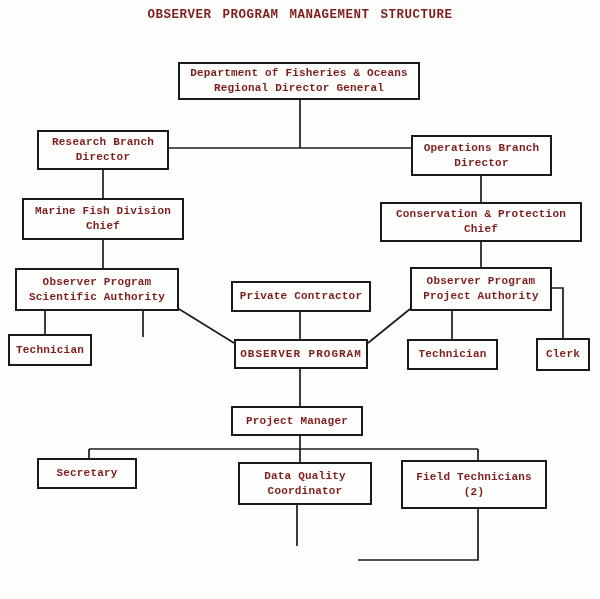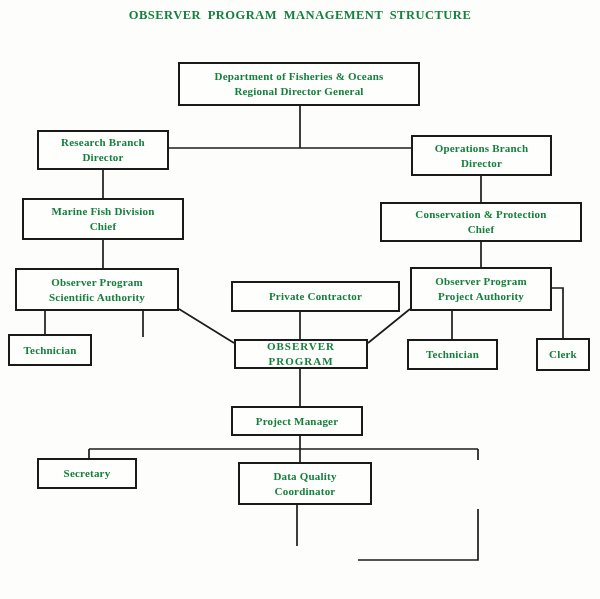--- a/index.html
+++ b/index.html
@@ -1,18 +1,18 @@
 <!DOCTYPE html>
 <html><head>
 <meta charset="utf-8">
 <style>
   html,body{margin:0;padding:0;background:#ffffff;}
   .page{
     position:relative;width:600px;height:599px;background:#fdfdfc;
-    font-family:Liberation Serif, serif;color:#15803d;
+    font-family:Liberation Mono, monospace;color:#7f1d1d;
     overflow:hidden;
   }
   .title{
     position:absolute;left:0;top:8px;width:600px;text-align:center;
     font-size:12.5px;font-weight:bold;letter-spacing:0.5px;word-spacing:3px;
   }
   .wires{position:absolute;left:0;top:0;width:600px;height:599px;}
   .wires line,.wires polyline{stroke:#1c1c1c;stroke-width:1.7;fill:none;}
   .box{
     position:absolute;border:2px solid #1a1a1a;background:#fefefd;
@@ -62,21 +62,21 @@
     <line x1="89" y1="449" x2="478" y2="449"></line>
     <line x1="89" y1="449" x2="89" y2="458"></line>
     <line x1="300" y1="449" x2="300" y2="462"></line>
     <line x1="478" y1="449" x2="478" y2="460"></line>
 
     <line x1="297" y1="505" x2="297" y2="546"></line>
 
     <polyline points="358,560 478,560 478,509"></polyline>
   </svg>
 
-  <div class="box" style="left:178px;top:62px;width:242px;height:44px">
+  <div class="box" style="left:178px;top:62px;width:242px;height:38px">
     <span>Department of Fisheries &amp; Oceans
 Regional Director General</span>
   </div>
 
   <div class="box" style="left:37px;top:130px;width:132px;height:40px">
     <span>Research Branch
 Director</span>
   </div>
 
   <div class="box" style="left:411px;top:135px;width:141px;height:41px">
@@ -92,21 +92,21 @@
   <div class="box" style="left:380px;top:202px;width:202px;height:40px">
     <span>Conservation &amp; Protection
 Chief</span>
   </div>
 
   <div class="box" style="left:15px;top:268px;width:164px;height:43px">
     <span>Observer Program
 Scientific Authority</span>
   </div>
 
-  <div class="box" style="left:231px;top:281px;width:169px;height:31px">
+  <div class="box" style="left:231px;top:281px;width:140px;height:31px">
     <span>Private Contractor</span>
   </div>
 
   <div class="box" style="left:410px;top:267px;width:142px;height:44px">
     <span>Observer Program
 Project Authority</span>
   </div>
 
   <div class="box" style="left:8px;top:334px;width:84px;height:32px">
     <span>Technician</span>
@@ -131,15 +131,19 @@
 
   <div class="box" style="left:37px;top:458px;width:100px;height:31px">
     <span>Secretary</span>
   </div>
 
   <div class="box" style="left:238px;top:462px;width:134px;height:43px">
     <span>Data Quality
 Coordinator</span>
   </div>
 
+  <div class="box" style="left:401px;top:460px;width:146px;height:49px">
+    <span>Field Technicians
+(2)</span>
+  </div>
 
 
 </div>
 
 </body></html>

